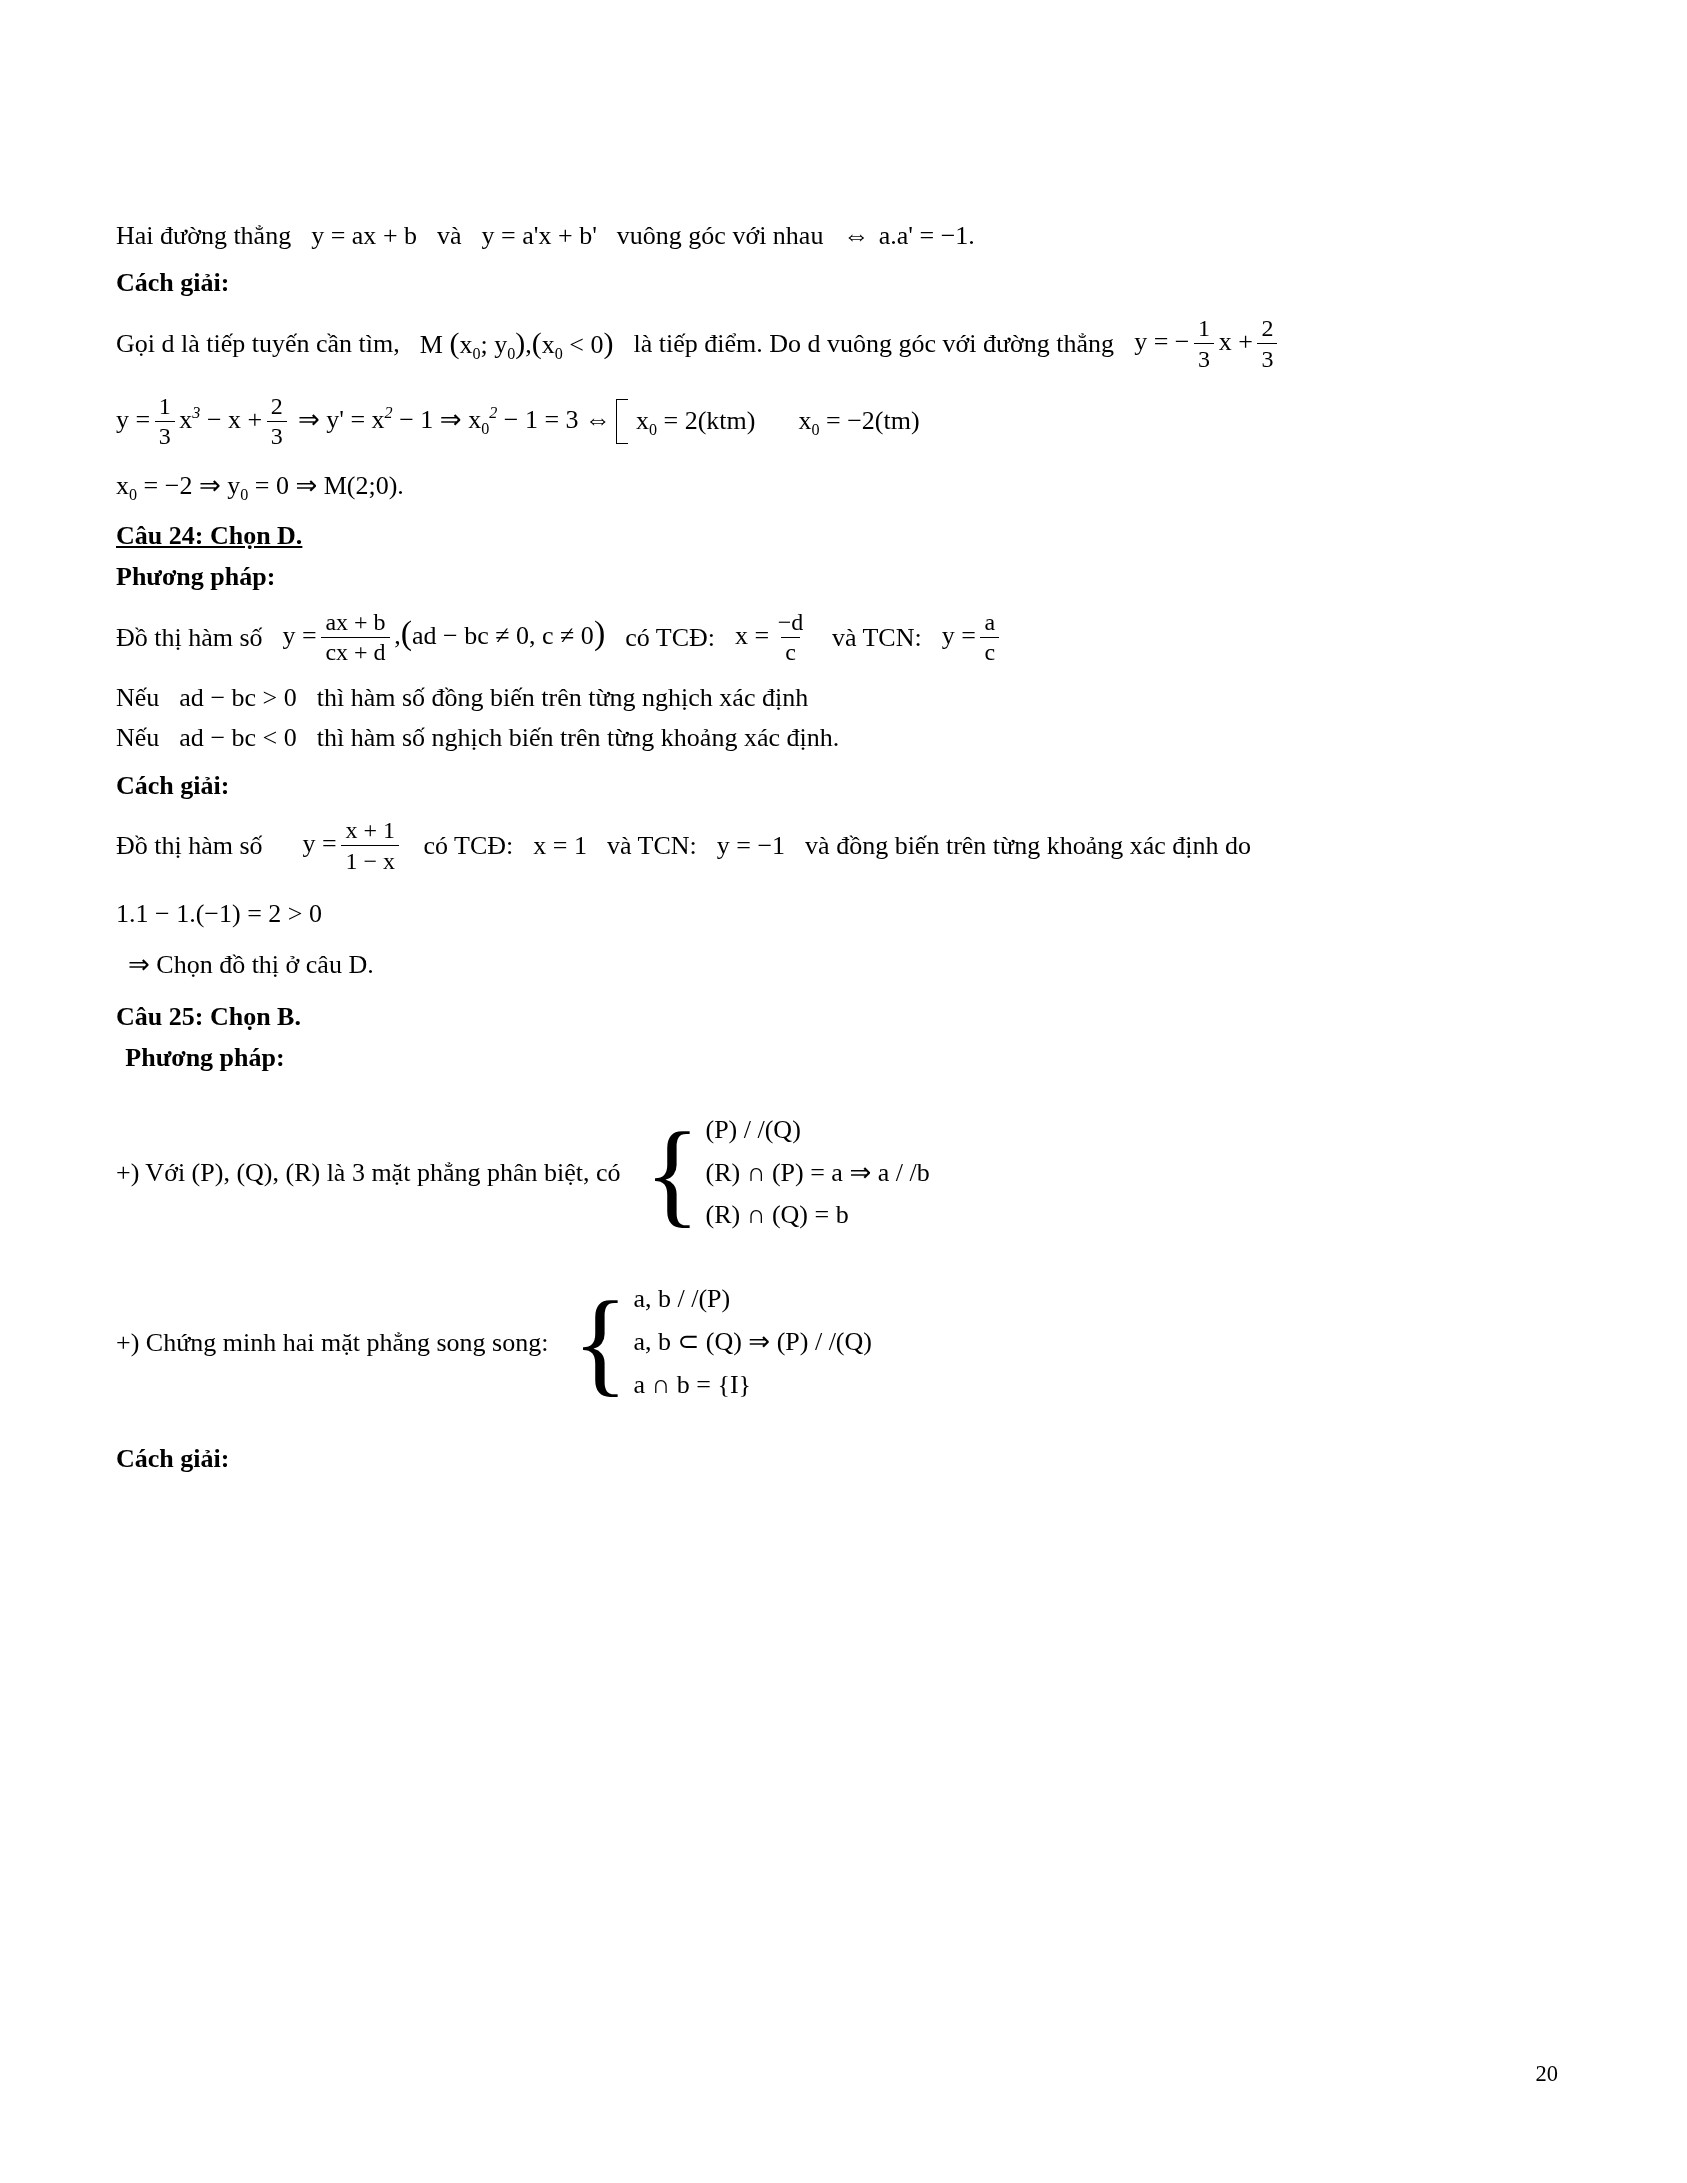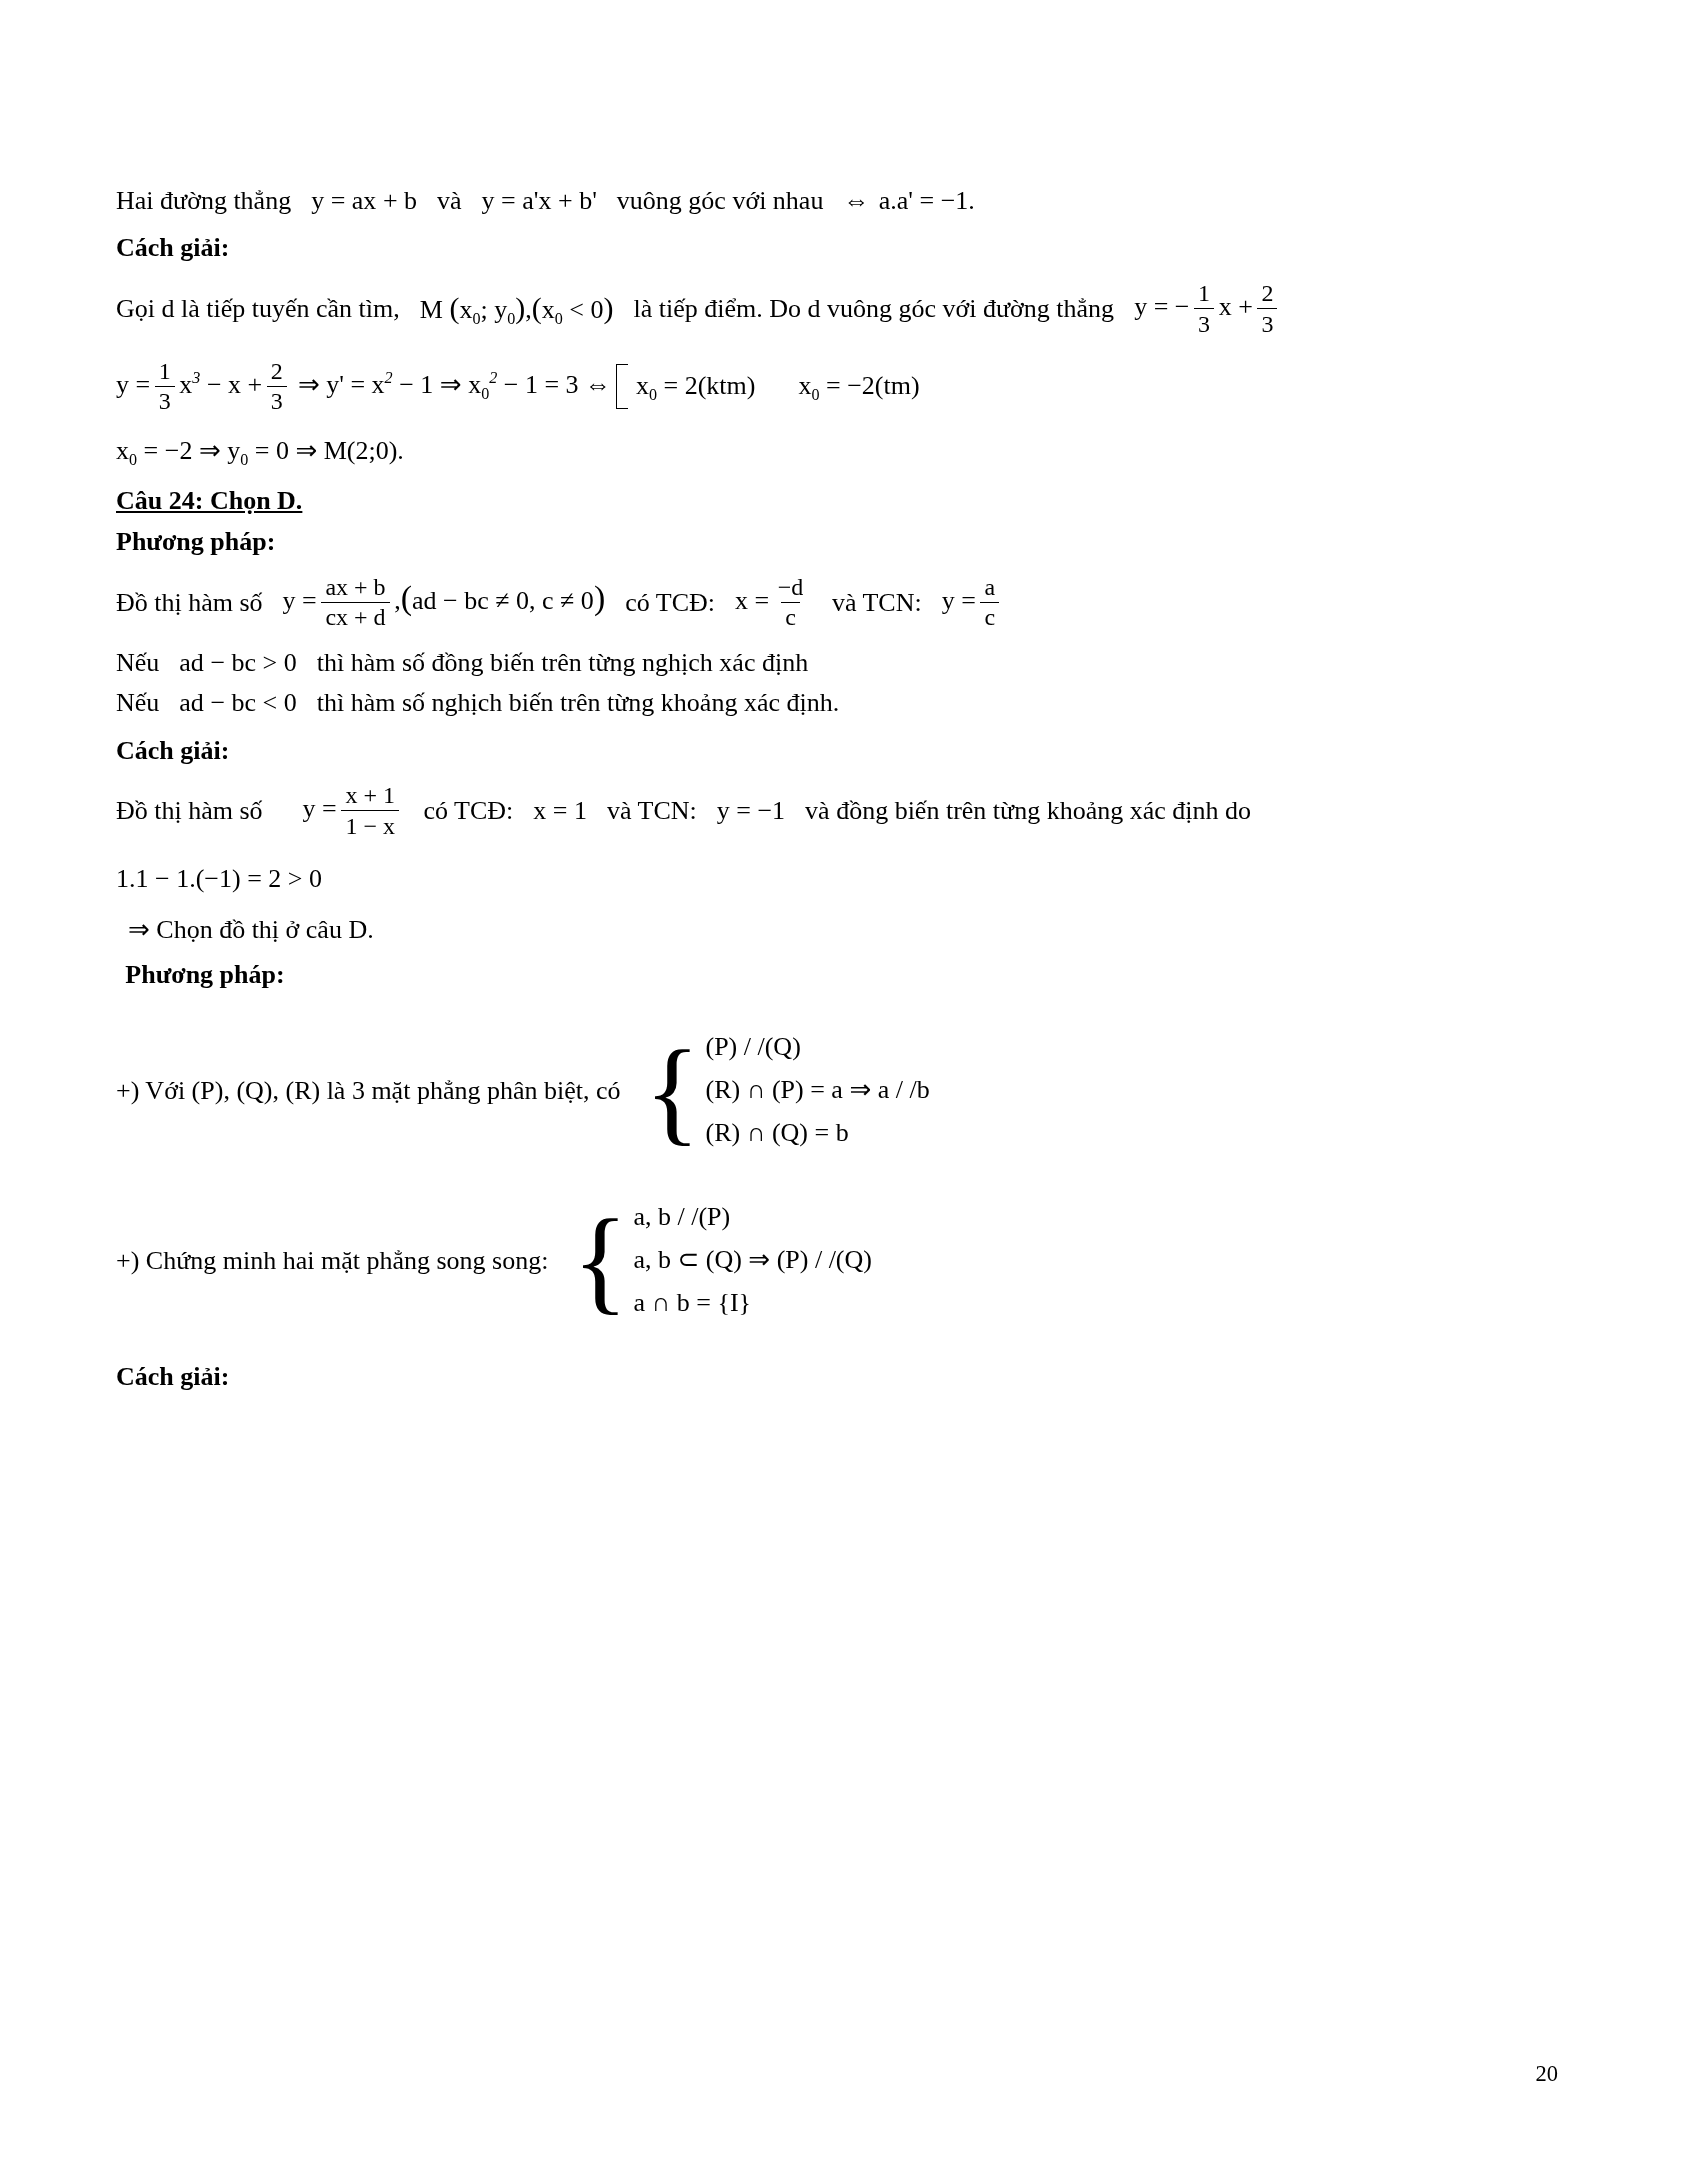--- a/index.html
+++ b/index.html
@@ -37,20 +37,21 @@
   
   .m {
     font-family: "Liberation Serif", serif;
   }
   .mathrow {
     display: flex;
     align-items: center;
     flex-wrap: nowrap;
     font-size: 26px;
     line-height: 1.2;
+    margin-top: 35px;
   }
   .mathrow > * { flex: none; }
   .sp { display: inline-block; width: 9.3px; }
   .sp-lg { display: inline-block; width: 20px; }
 
   .frac {
     display: inline-flex;
     flex-direction: column;
     align-items: center;
     vertical-align: middle;
@@ -239,20 +240,21 @@
     <span>và TCN:</span>
     <span class="sp-lg"></span>
     <span><span class="m">y</span> = −1</span>
     <span class="sp-lg"></span>
     <span>và đồng biến trên từng khoảng xác định do</span>
   </div>
 
   <div class="line" style="margin-top:18px;">1.1 − 1.(−1) = 2 &gt; 0</div>
   <div class="line" style="padding-left:12px; margin-top:5.3px;">⇒ Chọn đồ thị ở câu D.</div>
 
+  <div class="heading" style="margin-top:16px;">Câu 25: Chọn B.</div>
   <div class="heading indent-sm" style="margin-top:9.3px;">Phương pháp:</div>
 
   <div class="mathrow" style="margin-top:36px;">
     <span>+) Với (P), (Q), (R) là 3 mặt phẳng phân biệt, có</span>
     <span class="sp-lg"></span>
     <span class="sys">
       <span class="brace brace-tall-3">{</span>
       <span class="rows">
         <span class="m">(P) / /(Q)</span>
         <span class="m">(R) ∩ (P) = a ⇒ a / /b</span>

